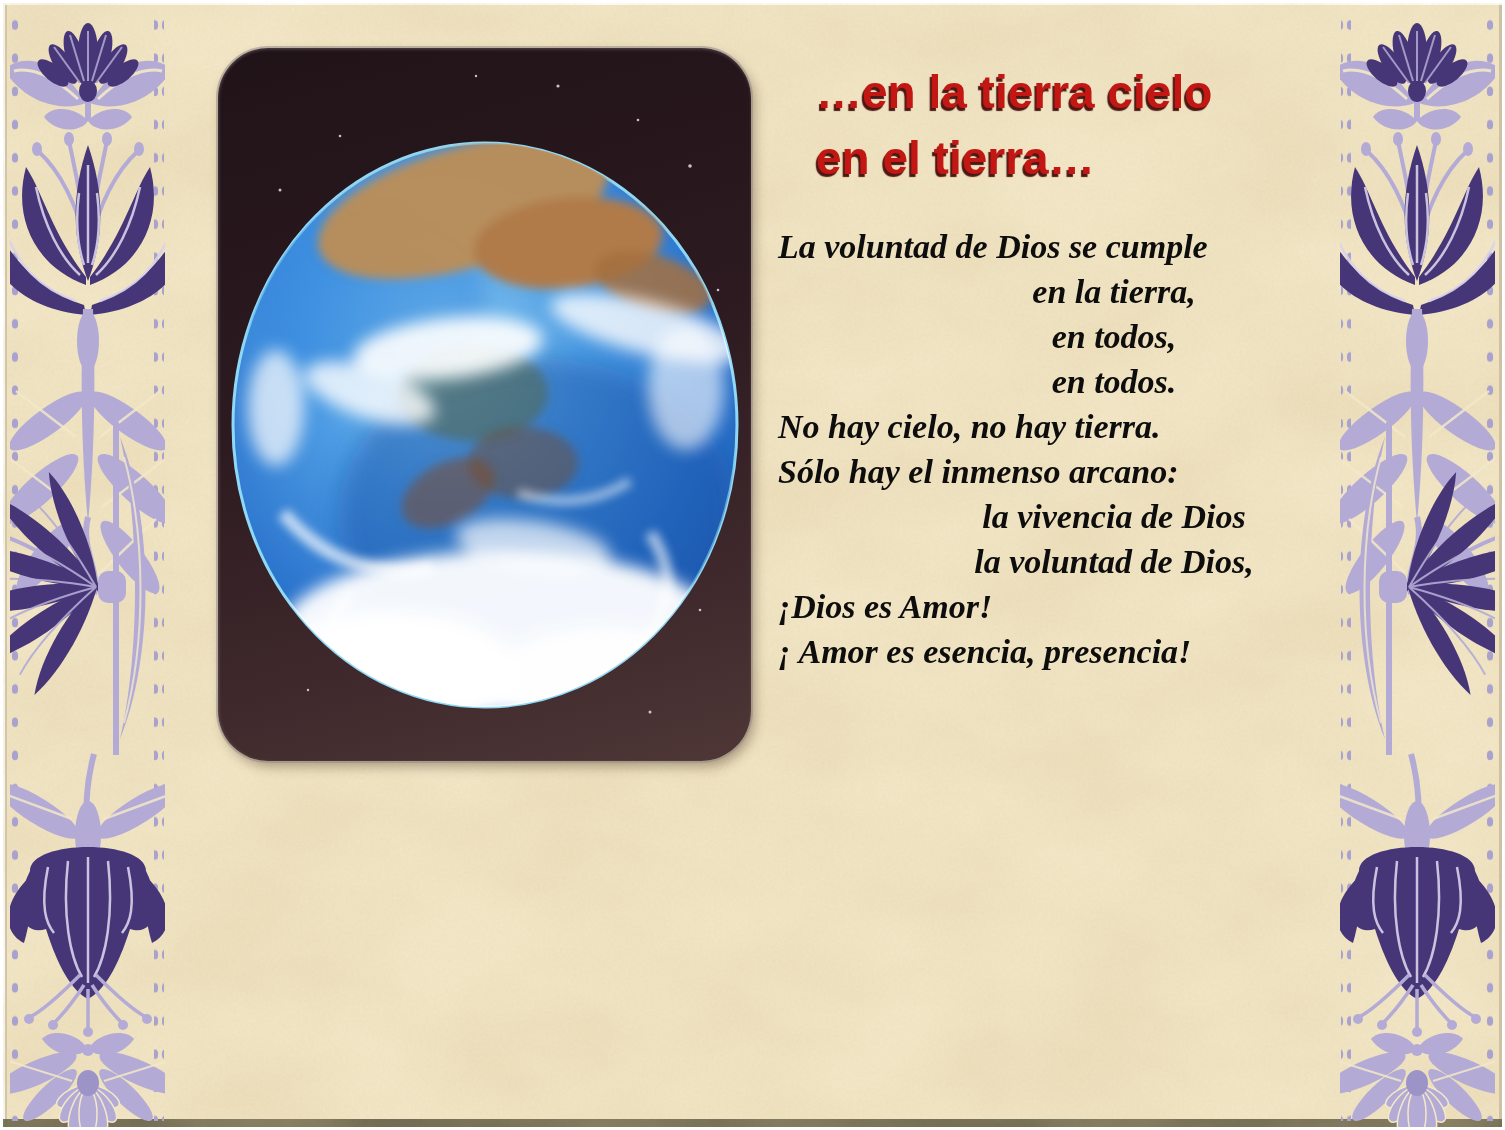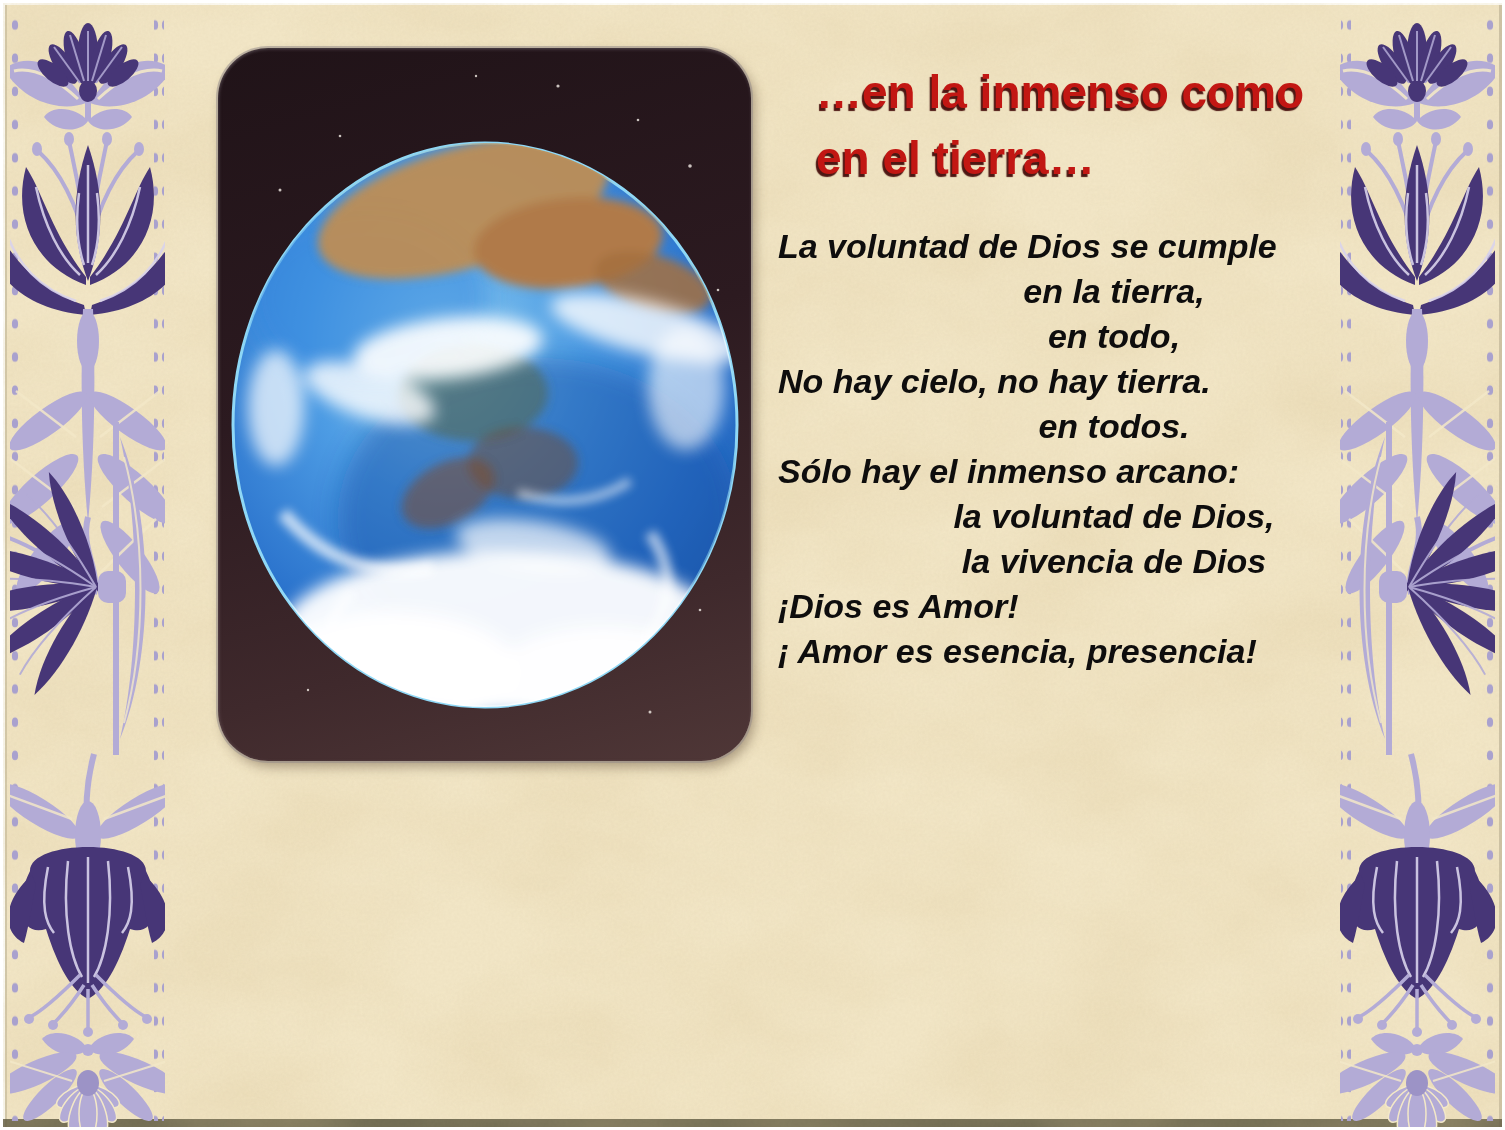--- a/index.html
+++ b/index.html
@@ -31,20 +31,21 @@
     position:absolute;left:813px;top:56px;
     font-size:46px;font-weight:bold;line-height:66px;
     color:var(--title-red,#c21713);
     text-shadow:-2px 3px 1px var(--title-shadow,#4d1713);
     letter-spacing:0px;white-space:nowrap;
   }
   .poem{
     position:absolute;left:775px;top:221px;width:620px;
     font-size:34px;font-weight:bold;font-style:italic;line-height:45px;
     color:#0e0d0d;
+    font-family:Liberation Serif, serif;
   }
   .poem-line{white-space:nowrap;}
   .poem-line.indent{padding-left:52px;text-align:center;}
 </style>
 </head>
 <body>
 
 <div class="slide">
 
   <svg class="texture" width="1505" height="1130">
@@ -509,30 +510,30 @@
           <path d="M432,485 q42,62 -18,125" stroke-width="12" opacity="0.6"></path>
           <path d="M300,445 q62,20 112,-12" stroke-width="9" opacity="0.55"></path>
           <path d="M95,600 q-30,45 30,70" stroke-width="9" opacity="0.6"></path>
         </g>
         <ellipse cx="267" cy="377" rx="252" ry="282" fill="url(#shade)"></ellipse>
       </g>
     </svg>
   </div>
 
   <div class="title">
-    <div>…en la inmenso como</div>
+    <div>…en la tierra cielo</div>
     <div>en el tierra…</div>
   </div>
 
   <div class="poem">
       <div class="poem-line">La voluntad de Dios se cumple</div>
       <div class="poem-line indent">en la tierra,</div>
-      <div class="poem-line indent">en todo,</div>
+      <div class="poem-line indent">en todos,</div>
+      <div class="poem-line indent">en todos.</div>
       <div class="poem-line">No hay cielo, no hay tierra.</div>
-      <div class="poem-line indent">en todos.</div>
       <div class="poem-line">Sólo hay el inmenso arcano:</div>
+      <div class="poem-line indent">la vivencia de Dios</div>
       <div class="poem-line indent">la voluntad de Dios,</div>
-      <div class="poem-line indent">la vivencia de Dios</div>
       <div class="poem-line">¡Dios es Amor!</div>
       <div class="poem-line">¡ Amor es esencia, presencia!</div>
     </div>
 
 </div>
 
 </body></html>

